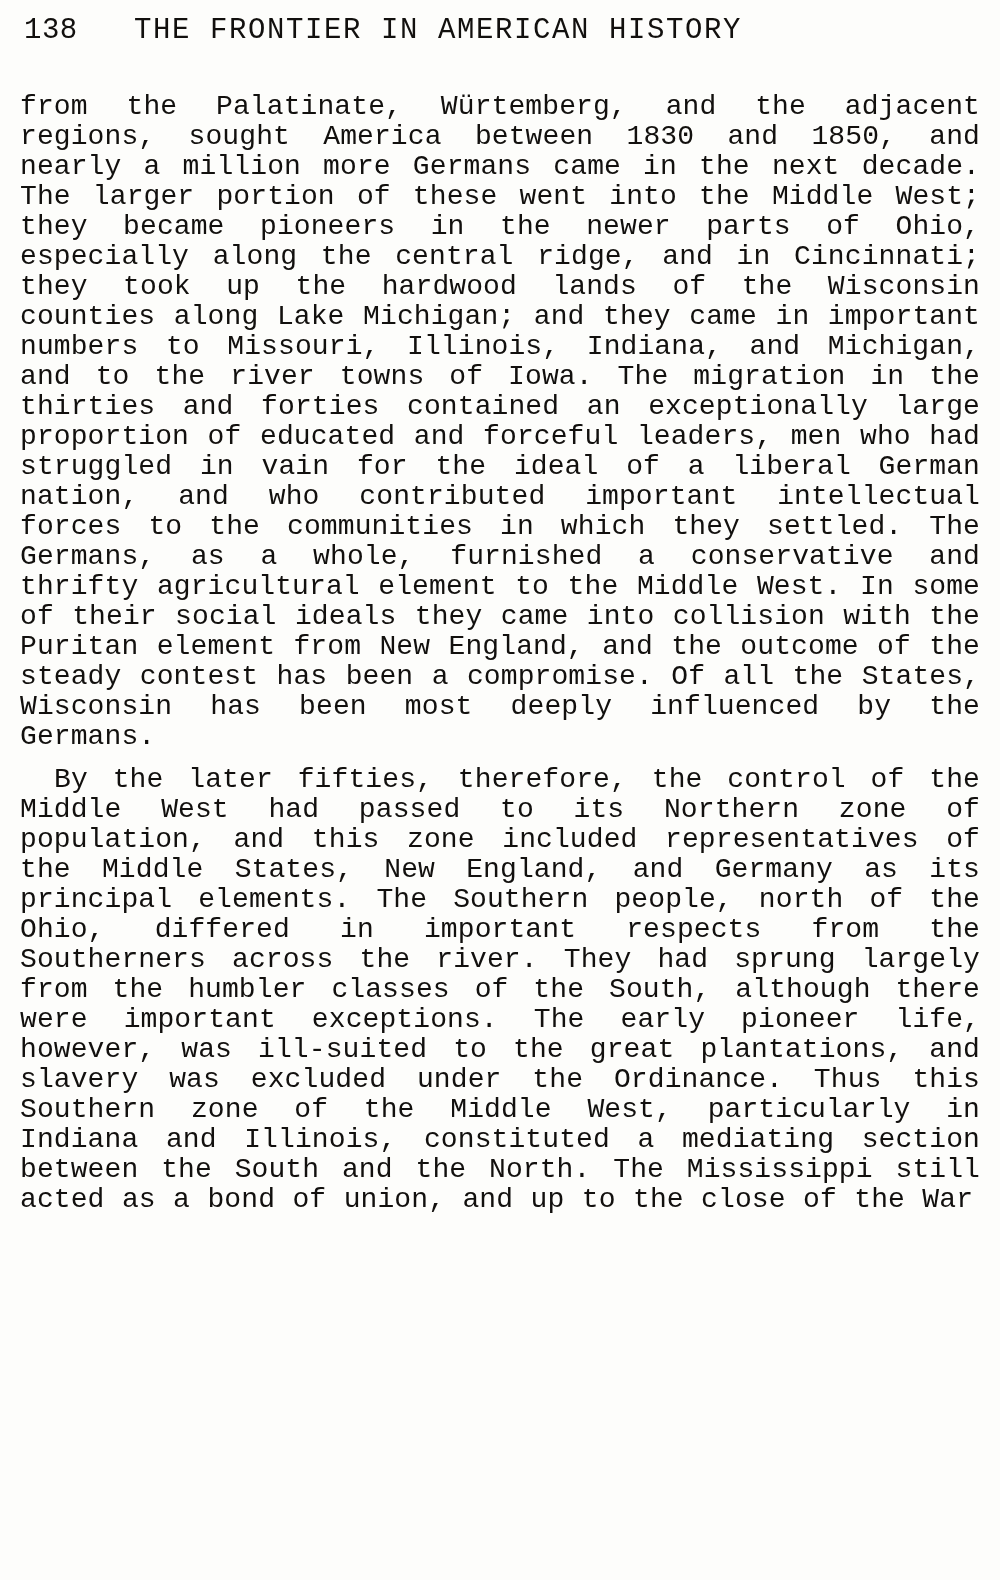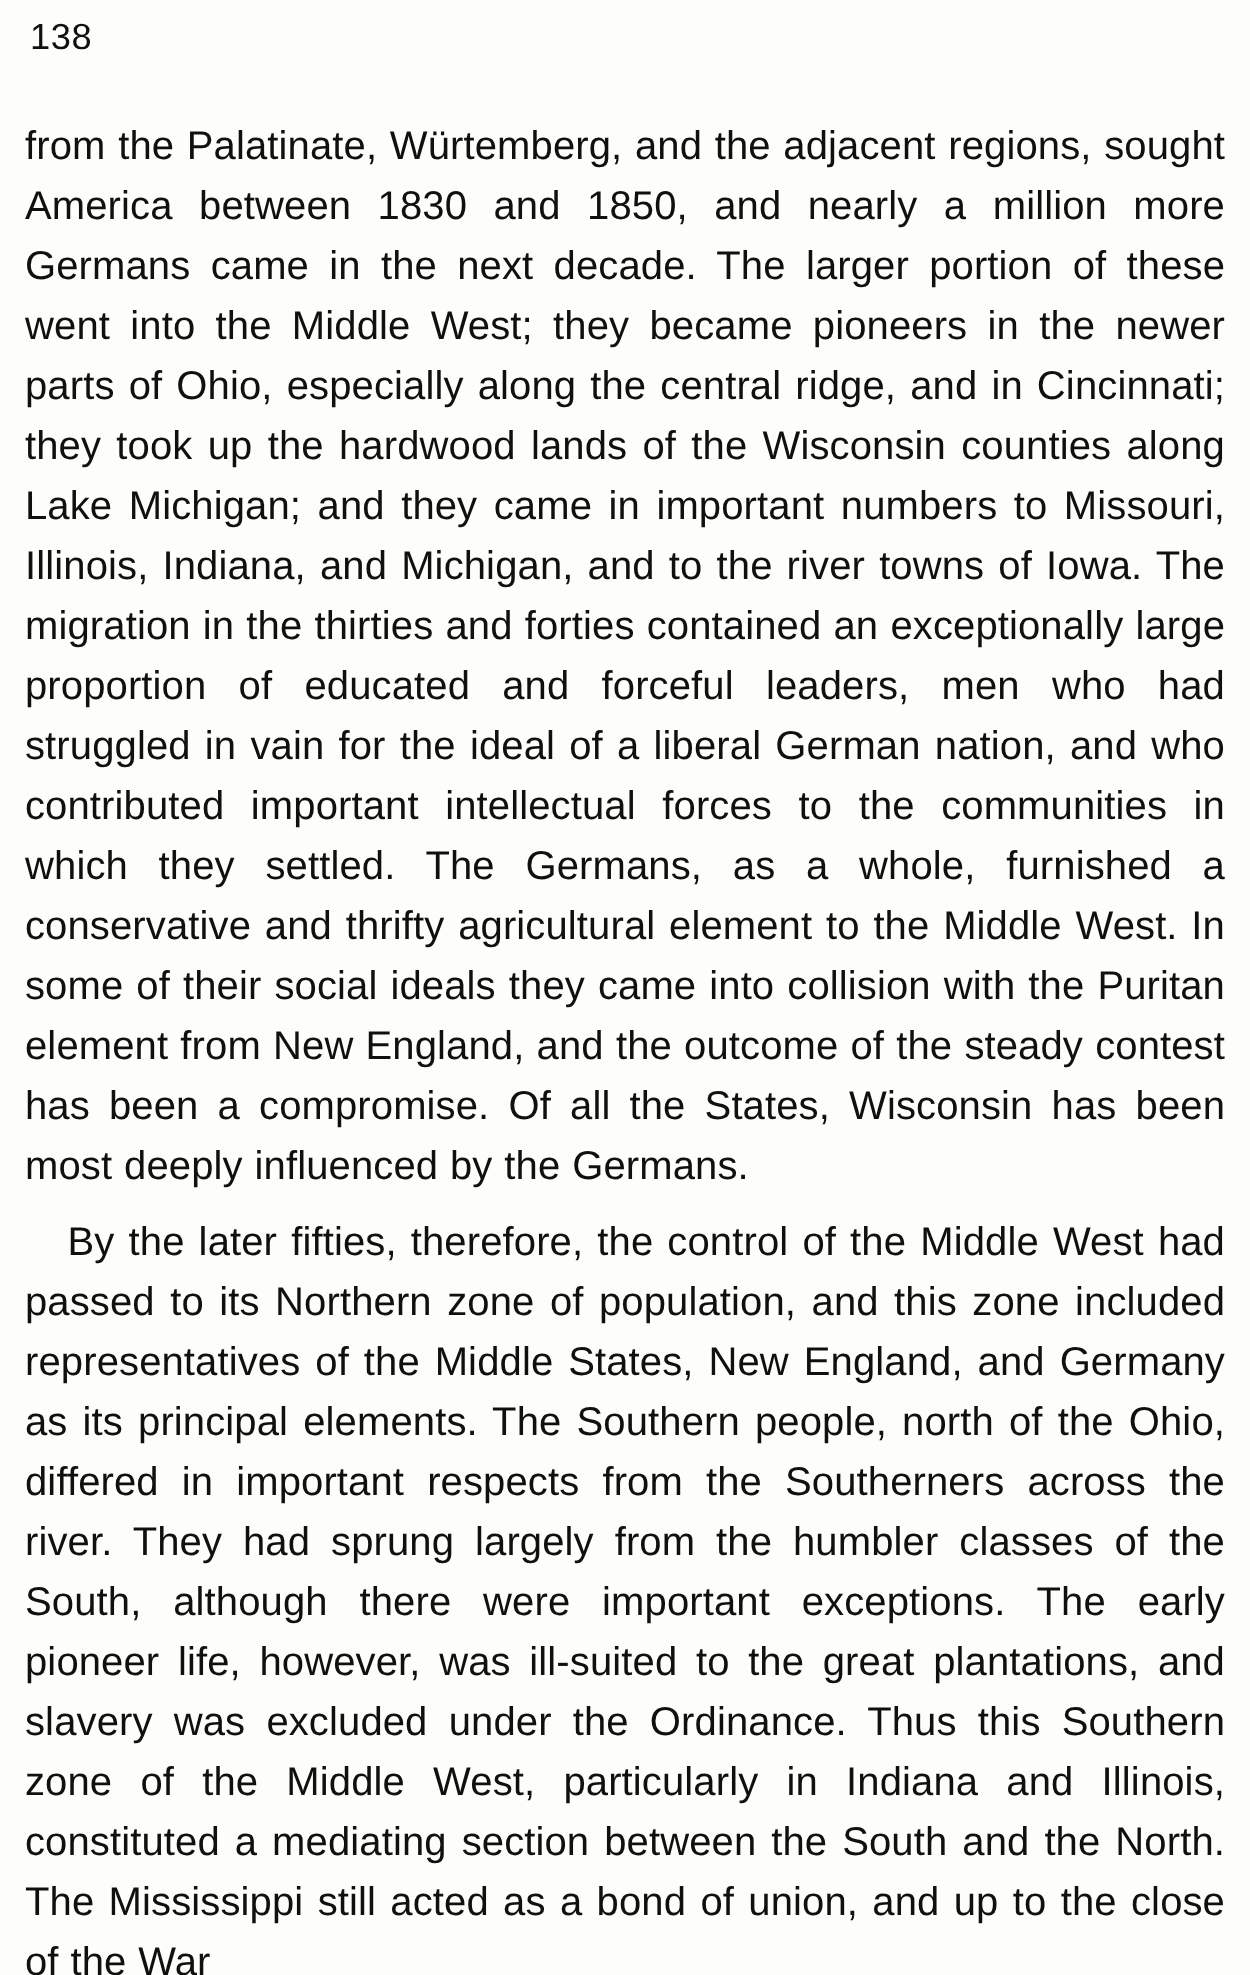--- a/index.html
+++ b/index.html
@@ -5,21 +5,21 @@
   html, body {
     margin: 0;
     padding: 0;
     background: #ffffff;
   }
   .page {
     position: relative;
     width: 1000px;
     height: 1580px;
     background: #fdfdfb;
-    font-family: Liberation Sans, sans-serif;
+    font-family: Liberation Mono, monospace;
     color: #12100e;
     overflow: hidden;
   }
   .header {
     position: absolute;
     top: 14px;
     left: 0;
     width: 1000px;
     display: flex;
     align-items: baseline;
@@ -40,41 +40,42 @@
     padding-left: 14px;
   }
   .body {
     position: absolute;
     top: 92px;
     left: 20px;
     width: 960px;
   }
   p.para {
     margin: 0;
-    font-size: 32px;
-    line-height: 48px;
+    font-size: 28px;
+    line-height: 30px;
     text-align: justify;
     text-justify: inter-word;
     letter-spacing: 0.1px;
     word-spacing: 0.5px;
   }
   p.para + p.para {
     margin-top: 13px;
   }
   p.indent {
     text-indent: 34px;
   }
 </style>
 </head>
 <body>
 
 <div class="page">
 
   <div class="header">
     <div class="folio">138</div>
+    <div class="running-head">THE FRONTIER IN AMERICAN HISTORY</div>
   </div>
 
   <div class="body">
     <p class="para">from the Palatinate, Würtemberg, and the adjacent regions, sought America between 1830 and 1850, and nearly a million more Germans came in the next decade.  The larger portion of these went into the Middle West; they became pioneers in the newer parts of Ohio, especially along the central ridge, and in Cincinnati; they took up the hardwood lands of the Wisconsin counties along Lake Michigan; and they came in important numbers to Missouri, Illinois, Indiana, and Michigan, and to the river towns of Iowa.  The migration in the thirties and forties contained an exceptionally large proportion of educated and forceful leaders, men who had struggled in vain for the ideal of a liberal German nation, and who contributed important intellectual forces to the communities in which they settled.  The Germans, as a whole, furnished a conservative and thrifty agricultural element to the Middle West.  In some of their social ideals they came into collision with the Puritan element from New England, and the outcome of the steady contest has been a compromise.  Of all the States, Wisconsin has been most deeply influenced by the Germans.</p>
     <p class="para indent">By the later fifties, therefore, the control of the Middle West had passed to its Northern zone of population, and this zone included representatives of the Middle States, New England, and Germany as its principal elements.  The Southern people, north of the Ohio, differed in important respects from the Southerners across the river.  They had sprung largely from the humbler classes of the South, although there were important exceptions.  The early pioneer life, however, was ill-suited to the great plantations, and slavery was excluded under the Ordinance.  Thus this Southern zone of the Middle West, particularly in Indiana and Illinois, constituted a mediating section between the South and the North.  The Mississippi still acted as a bond of union, and up to the close of the War</p>
   </div>
 
 </div>
 
 </body></html>

